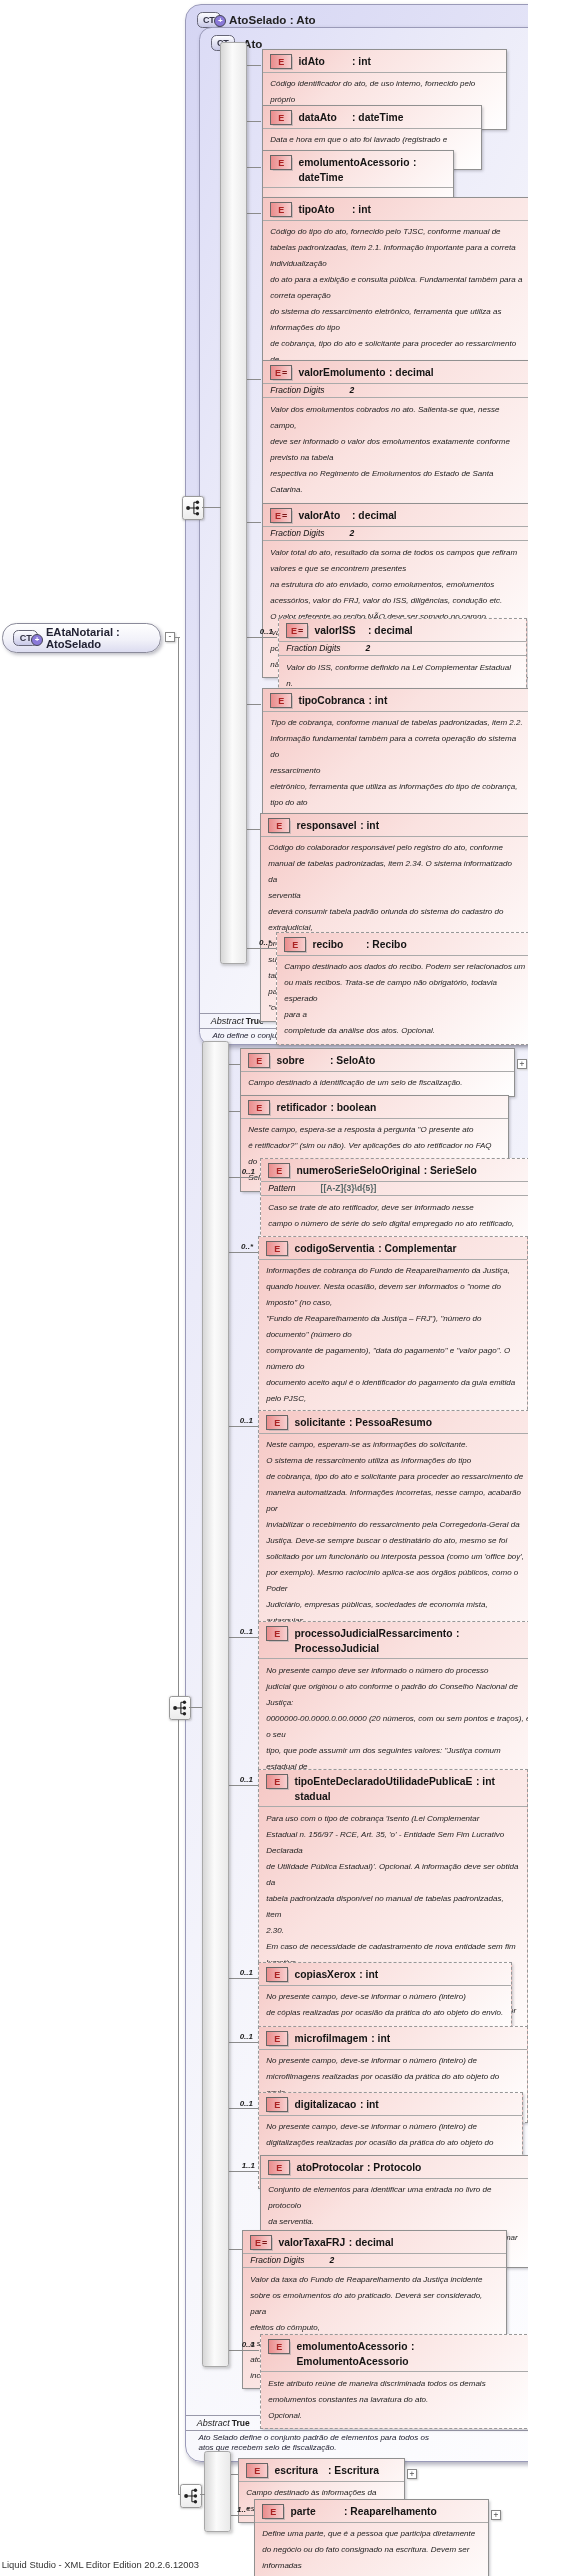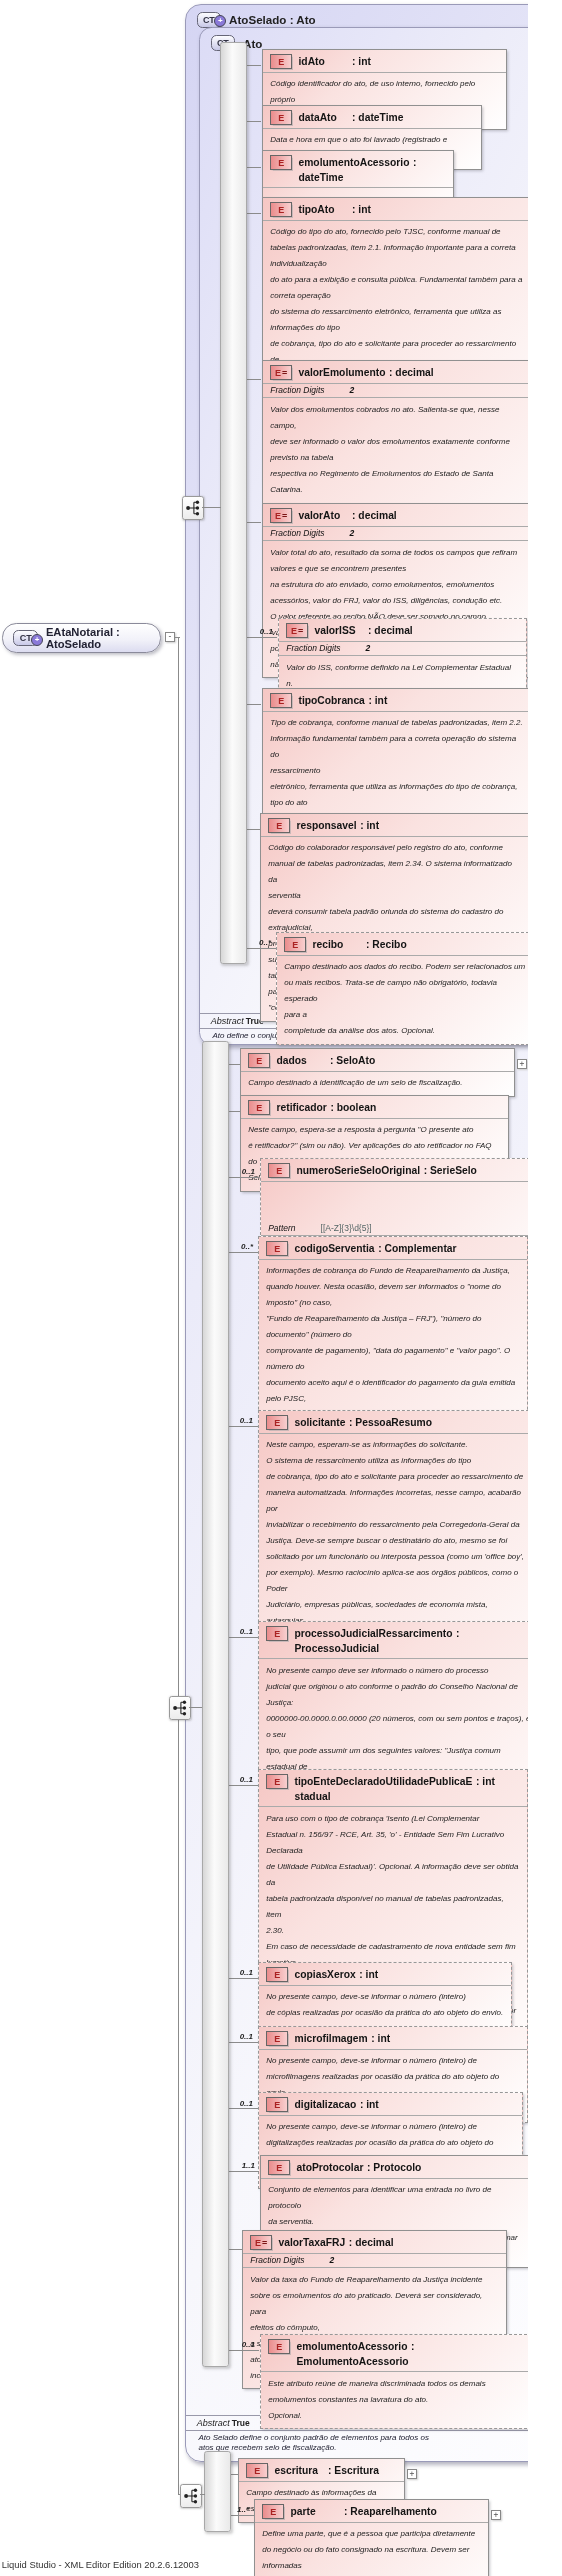--- a/index.html
+++ b/index.html
@@ -39,21 +39,21 @@
     min-width:20px;height:12.5px;margin-top:0.9px;border:0.9px solid #666;flex:none;
     background:linear-gradient(90deg,#ea8c8c,#f8cfcf);box-shadow:0.9px 0.9px 0.9px #c9b8b8;
     color:#a22;font-size:9px;font-weight:bold;}
   .ebadge .eeq{color:#7a1515;font-weight:900;}
   .etext{font-size:10.3px;font-weight:bold;color:#141414;line-height:15px;}
   .ename{display:inline-block;min-width:50px;}
   .etype{margin-left:3.6px;}
   .efacet{display:flex;align-items:baseline;padding:1.8px 7.2px;border-bottom:0.9px solid #aaa;
     font-size:8.5px;font-style:italic;color:#111;}
   .efacet .fval{font-weight:bold;margin-left:25px;}
-  .efacet .fval.pattern{font-weight:normal;font-style:normal;color:#566;margin-top:40px;}
+  .efacet .fval.pattern{font-weight:bold;font-style:normal;color:#566;}
   .edesc{padding:3.6px 7.2px 4.5px;font-style:italic;font-size:8px;line-height:16px;color:#222;
     white-space:pre-line;}
 
   
   .pill{position:absolute;display:flex;align-items:center;gap:8px;height:30px;
     padding:0 10.7px;box-sizing:border-box;border:0.9px solid #8a8a9a;border-radius:14.3px;
     background:linear-gradient(180deg,#ffffff 0%,#f2f2f9 55%,#dcdcf0 100%);
     box-shadow:1.8px 1.8px 3.6px rgba(90,90,110,.4);
     font-weight:bold;font-size:11.2px;color:#223;}
 
@@ -325,21 +325,21 @@
         <circle cx="14" cy="16.5" r="1.9" fill="#222"></circle>
       </svg>
     </div>
     <div class="ln" style="left: 202px; top: 507px; width: 19px; height: 0.9px;"></div>
     <div class="ebox" style="left: 240px; top: 1048px; width: 275px;">
       <div class="etitle">
         <span class="ebadge">
           <span class="eletter">E</span>
         </span>
         <div class="etext">
-          <div><span class="ename">dados</span><span class="etype">: SeloAto</span></div>
+          <div><span class="ename">sobre</span><span class="etype">: SeloAto</span></div>
         </div>
       </div>
       <div class="edesc">Campo destinado à identificação de um selo de fiscalização.</div>
     </div>
     <div class="ln" style="left: 229px; top: 1064px; width: 10.7px; height: 0.9px;"></div>
     <div class="hdl" style="left: 517px; top: 1059px;">+</div>
     <div class="ebox" style="left: 240px; top: 1095px; width: 269px;">
       <div class="etitle">
         <span class="ebadge">
           <span class="eletter">E</span>

